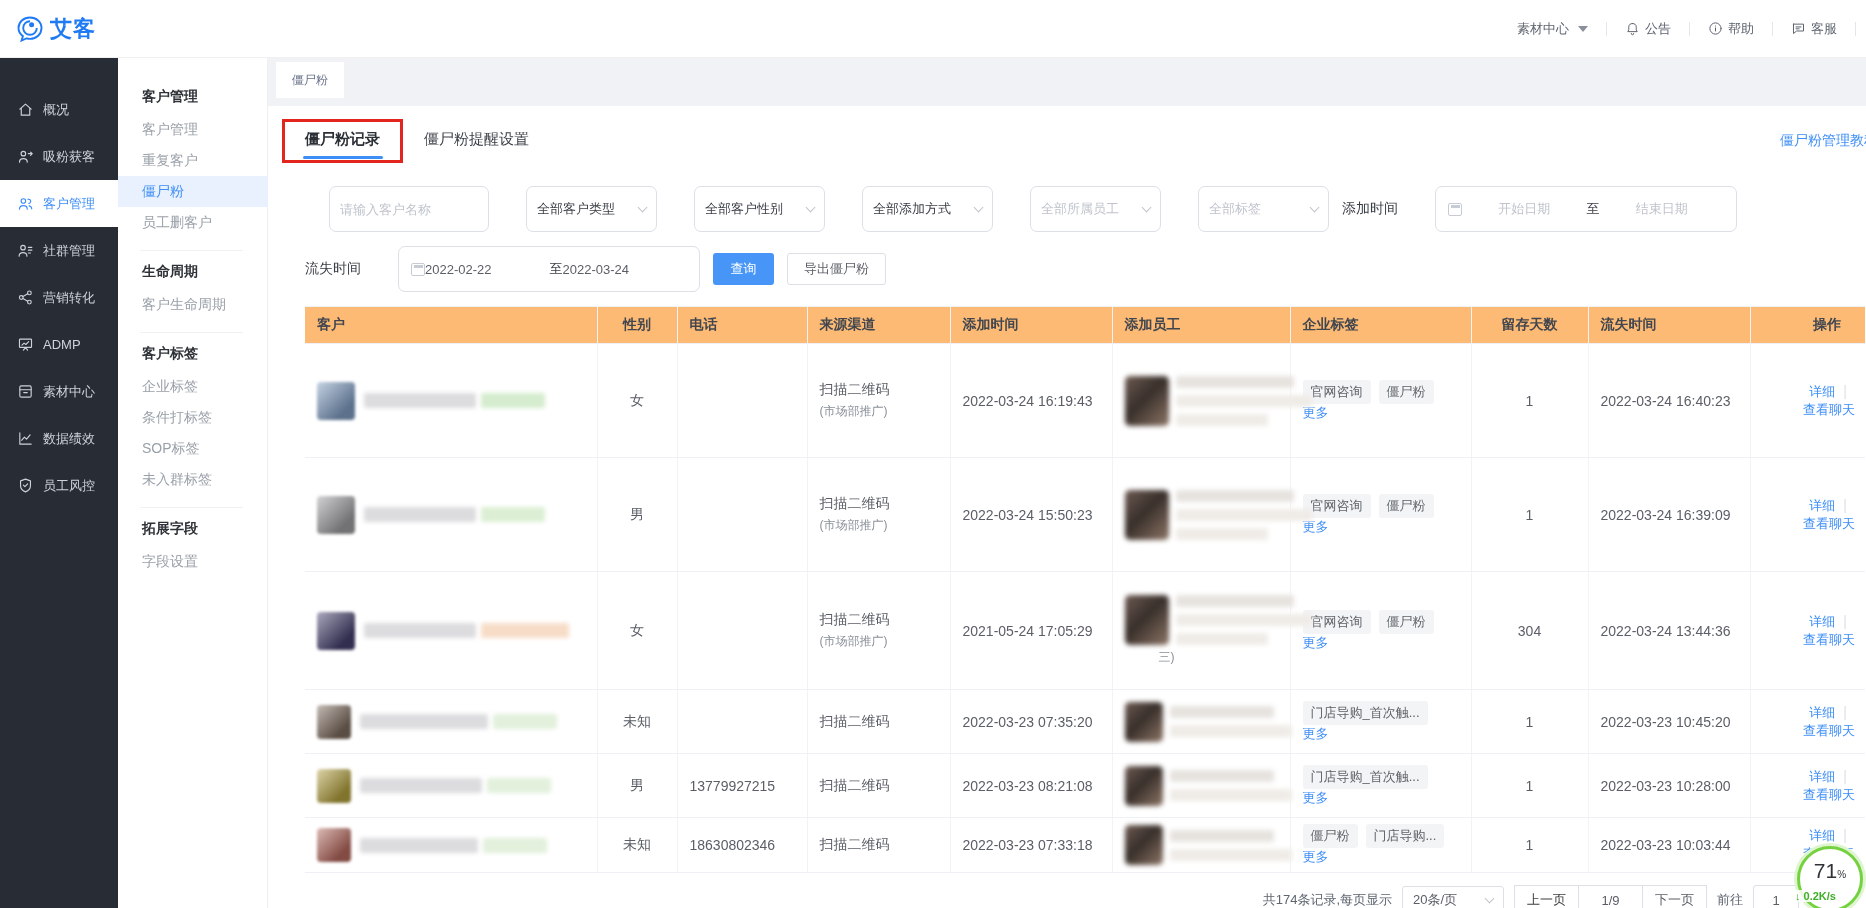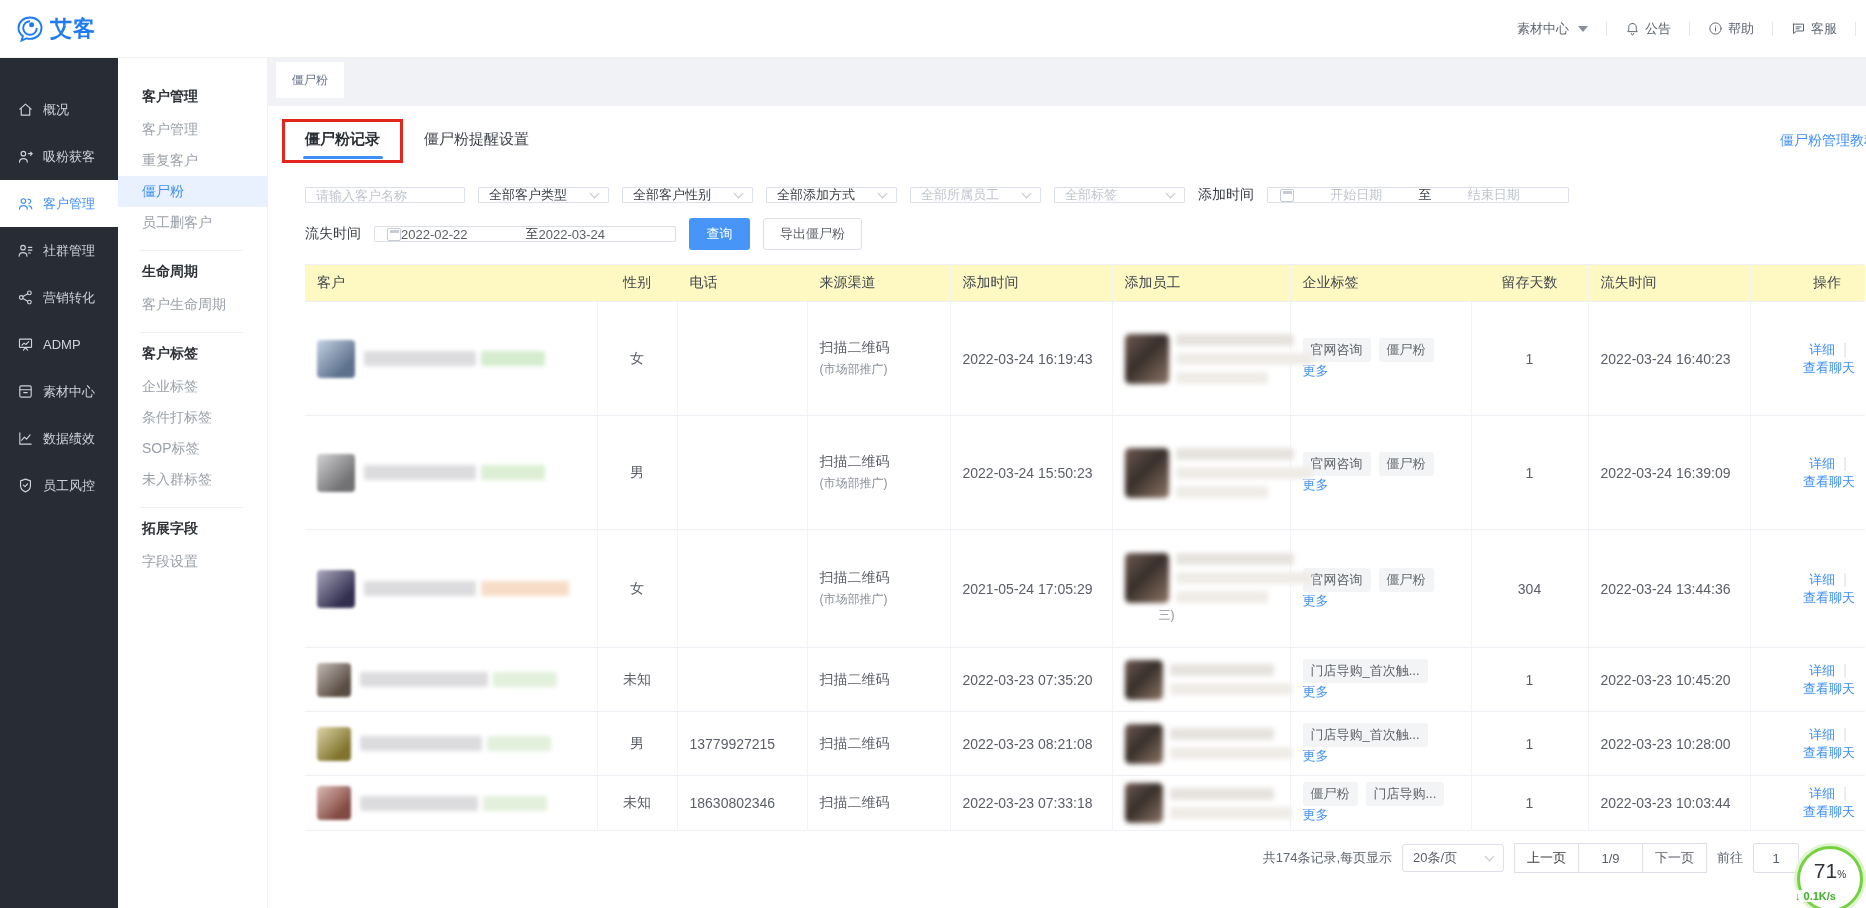--- a/index.html
+++ b/index.html
@@ -46,22 +46,22 @@
   
   .ctabs { position:relative; display:flex; align-items:flex-start; gap:44px; height:56px;font-family:Liberation Serif, serif; }
   .ctab { position:relative; font-size:15px; color:#3a3f46; cursor:pointer; padding-bottom:16px; white-space:nowrap; }
   .ctab.active { font-weight:bold; color:#2b2f36; }
   .ctab.active .underline { position:absolute; left:-2px; bottom:6px; height:3px; width:80px; background:#3e8ef7; border-radius:2px; }
   .red-box { position:absolute; top:-11px; left:-23px; right:-23px; height:44px; border:3px solid #e2251d; z-index:5; }
   .help-link { position:absolute; right:-12px; top:2px; color:#3e8ef7; font-size:14px; white-space:nowrap; cursor:pointer; }
 
   
   .frow { display:flex; align-items:center; gap:13px; margin-bottom:14px; }
-  .f-input, .f-select, .f-dates { height:16px; border:1px solid #dcdfe6; border-radius:1px; background:#fff;
-    display:flex; align-items:center; font-size:13px; }
+  .f-input, .f-select, .f-dates { height:46px; border:1px solid #dcdfe6; border-radius:7px; background:#fff;
+    display:flex; align-items:center; font-size:13px;margin-left:24px; }
   .f-input { width:160px; padding:0 10px; color:#3a3f46; }
   .f-input::placeholder { color:#bfc4cc; }
   input.f-input { outline:none; font-family:inherit; }
   .f-select { width:131px; padding:0 10px; justify-content:space-between; cursor:pointer; color:#3a3f46; }
   .f-select.muted { color:#bfc4cc; }
   .chev { width:7px; height:7px; border-right:1.5px solid #c0c4cc; border-bottom:1.5px solid #c0c4cc;
     transform:rotate(45deg); margin-top:-4px; flex:0 0 auto; }
   .f-label { font-size:14px; color:#3a3f46; white-space:nowrap; }
   .f-dates { width:302px; padding:0 12px; gap:0; }
   .cal { width:14px; height:13px; border:1.5px solid #c7ccd4; border-radius:2px; position:relative; flex:0 0 auto; }
@@ -69,21 +69,21 @@
   .f-dates .d-val { flex:1; color:#5a5e66; }
   .f-dates .d-ph { flex:1; text-align:center; color:#bfc4cc; }
   .f-dates .d-to { color:#3a3f46; font-size:13px; }
   .btn-primary { height:32px; min-width:61px; padding:0 16px; background:#4796f7; color:#fff; border:none;
     border-radius:3px; font-size:13px; cursor:pointer; font-family:inherit; }
   .btn-plain { height:32px; padding:0 16px; background:#fff; color:#5a5e66; border:1px solid #dcdfe6;
     border-radius:3px; font-size:13px; cursor:pointer; font-family:inherit; }
 
   
   table { width:1560px; border-collapse:collapse; table-layout:fixed; margin-top:6px; }
-  thead th { background:#fef9c3; height:37px; font-size:14px; font-weight:normal; color:#41464f;
+  thead th { background:#fdba74; height:37px; font-size:14px; font-weight:bold; color:#41464f;
     text-align:left; padding:0 12px; border-top:1px solid #f0f1f4; border-bottom:1px solid #eef0f5; }
   td { border-bottom:1px solid #eef0f5; border-right:1px solid #f1f3f7; padding:6px 12px;
     font-size:14px; color:#5a5e66; vertical-align:middle; background:#fff; }
   th { border-right:1px solid #f1f3f7; }
   th:last-child, td:last-child { border-right:none; }
   tr.tall td { height:114px; }
   tr.tall2 td { height:118px; }
   tr.short td { height:64px; }
   tr.short2 td { height:52px; }
   .col-center { text-align:center; }
@@ -574,16 +574,16 @@
       </div>
       <span>前往</span>
       <input class="pg-goto-input" value="1" style="">
     </div>
   </div>
 
   <div class="widget">
     <div class="w-circle">
       <span class="w-pct"><span>71</span><small>%</small></span>
     </div>
-    <div class="w-speed"><span>↓</span> <span>0.1K/s</span></div>
+    <div class="w-speed"><span>↓</span> <span>0.2K/s</span></div>
   </div>
 
 </div>
 
 </body></html>

